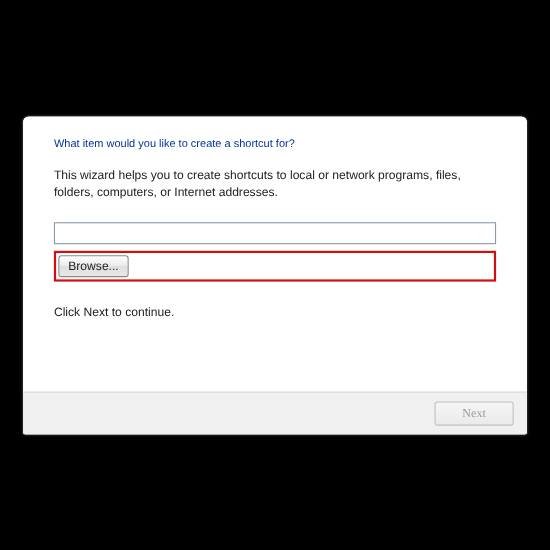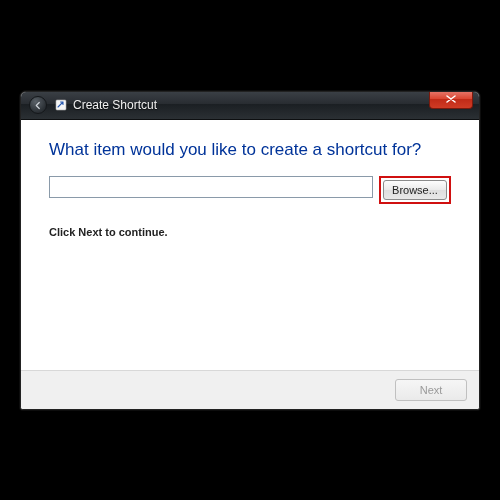--- a/index.html
+++ b/index.html
@@ -71,40 +71,41 @@
       box-shadow: inset 0 1px 0 rgba(255,255,255,0.35);
     }
     .close-btn svg { width: 10px; height: 8px; }
     .content {
       background: #fff;
       padding: 20px 28px 10px 28px;
       min-height: 250px;
     }
     .heading {
       color: #003399;
-      font-size: 17px;
+      font-size: 10px;
       font-weight: 400;
       margin-bottom: 16px;
     }
     .desc {
       color: #222;
       font-size: 11px;
       line-height: 1.45;
       margin-bottom: 18px;
     }
     .label {
       color: #222;
       font-size: 11px;
       margin-bottom: 4px;
     }
     .input-row {
       display: flex;
       align-items: stretch;
       gap: 6px;
       margin-bottom: 22px;
+      flex-direction: column;
     }
     .location-input {
       flex: 1;
       height: 22px;
       border: 1px solid #8a9aa9;
       padding: 2px 4px;
       font-family: inherit;
       font-size: 12px;
       outline: none;
       background: #fff;
@@ -120,21 +121,20 @@
       border: 1px solid #8b8b8b;
       border-radius: 3px;
       font-family: inherit;
       font-size: 11px;
       color: #222;
       padding: 0 8px;
     }
     .hint {
       color: #222;
       font-size: 11px;
-      font-weight: bold;
     }
     .footer {
       background: #f0f0f0;
       border-top: 1px solid #d8d8d8;
       padding: 8px 12px;
       display: flex;
       justify-content: flex-end;
       gap: 8px;
     }
     .footer button {
@@ -144,49 +144,32 @@
       border: 1px solid #9a9a9a;
       border-radius: 3px;
       font-family: inherit;
       font-size: 11px;
       color: #222;
     }
     .footer button[disabled] {
       color: #9a9a9a;
       background: linear-gradient(to bottom, #f6f6f6, #eaeaea);
       border-color: #c0c0c0;
+      font-family: Liberation Serif, serif;
     }
   </style>
 </head>
 <body>
 
 <div class="window">
 
-  <div class="titlebar">
-    <div class="back-circle">
-      <svg viewBox="0 0 12 12">
-        <path d="M7 2 L3 6 L7 10" stroke="#cfd4da" stroke-width="1.6" fill="none" stroke-linecap="round" stroke-linejoin="round"></path>
-      </svg>
-    </div>
-    <div class="sys-icon">
-      <svg viewBox="0 0 12 12">
-        <rect x="1" y="1" width="10" height="10" rx="1" fill="#f5f5f5" stroke="#b0b0b0" stroke-width="0.6"></rect>
-        <path d="M3 8 L8 3 M8 3 L5.5 3 M8 3 L8 5.5" stroke="#2a5ab0" stroke-width="1.1" fill="none" stroke-linecap="round"></path>
-      </svg>
-    </div>
-    <span class="win-title">Create Shortcut</span>
-    <div class="close-btn">
-      <svg viewBox="0 0 10 8">
-        <path d="M1 1 L9 7 M9 1 L1 7" stroke="#fff" stroke-width="1.5" stroke-linecap="round"></path>
-      </svg>
-    </div>
-  </div>
 
   <div class="content">
     <div class="heading">What item would you like to create a shortcut for?</div>
+    <div class="desc">This wizard helps you to create shortcuts to local or network programs, files, folders, computers, or Internet addresses.</div>
     <div class="input-row">
       <input type="text" class="location-input" value="" style="">
       <div class="browse-wrap">
         <button class="browse-btn">Browse...</button>
       </div>
     </div>
     <div class="hint">Click Next to continue.</div>
   </div>
 
   <div class="footer">

